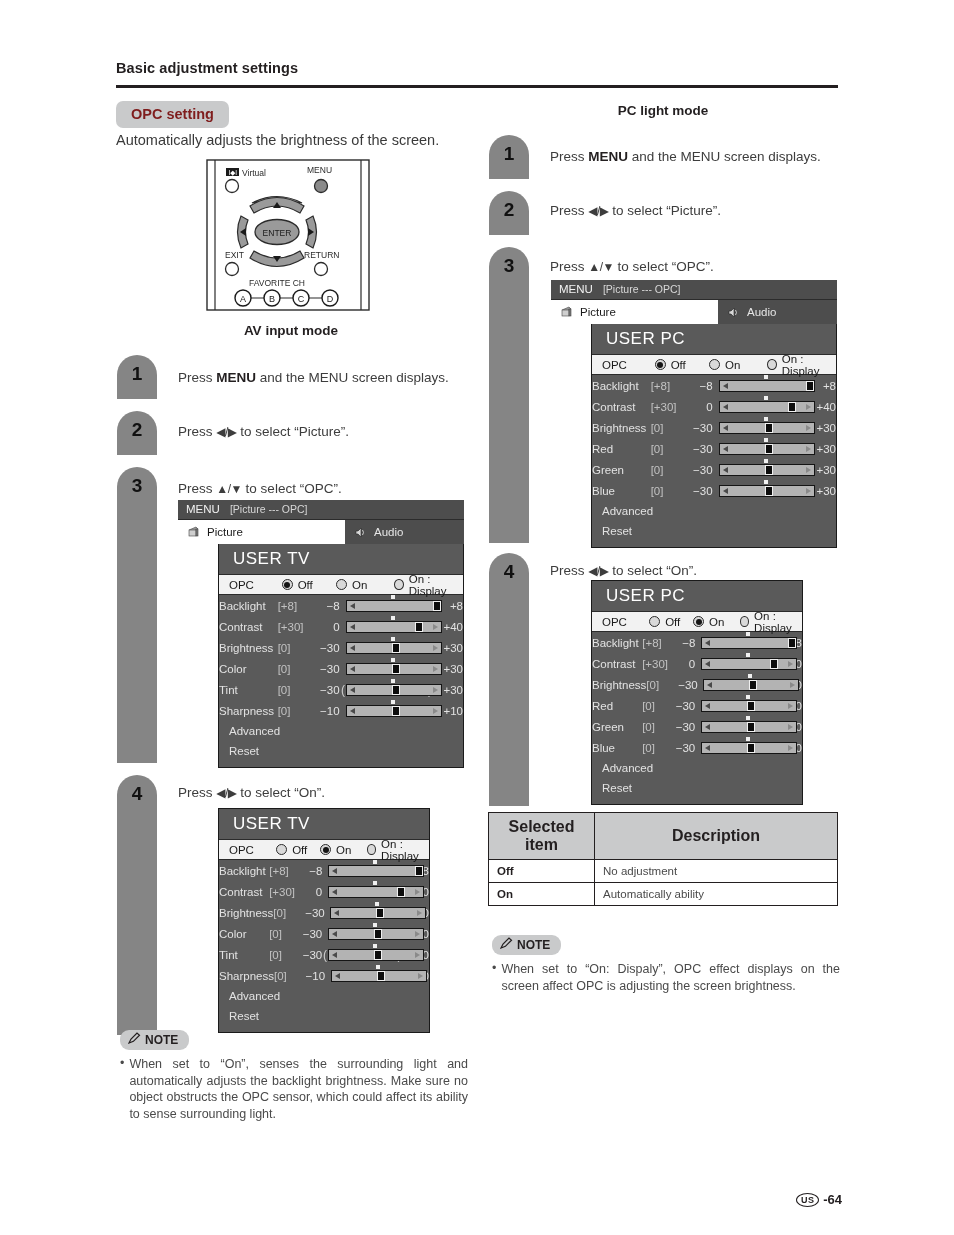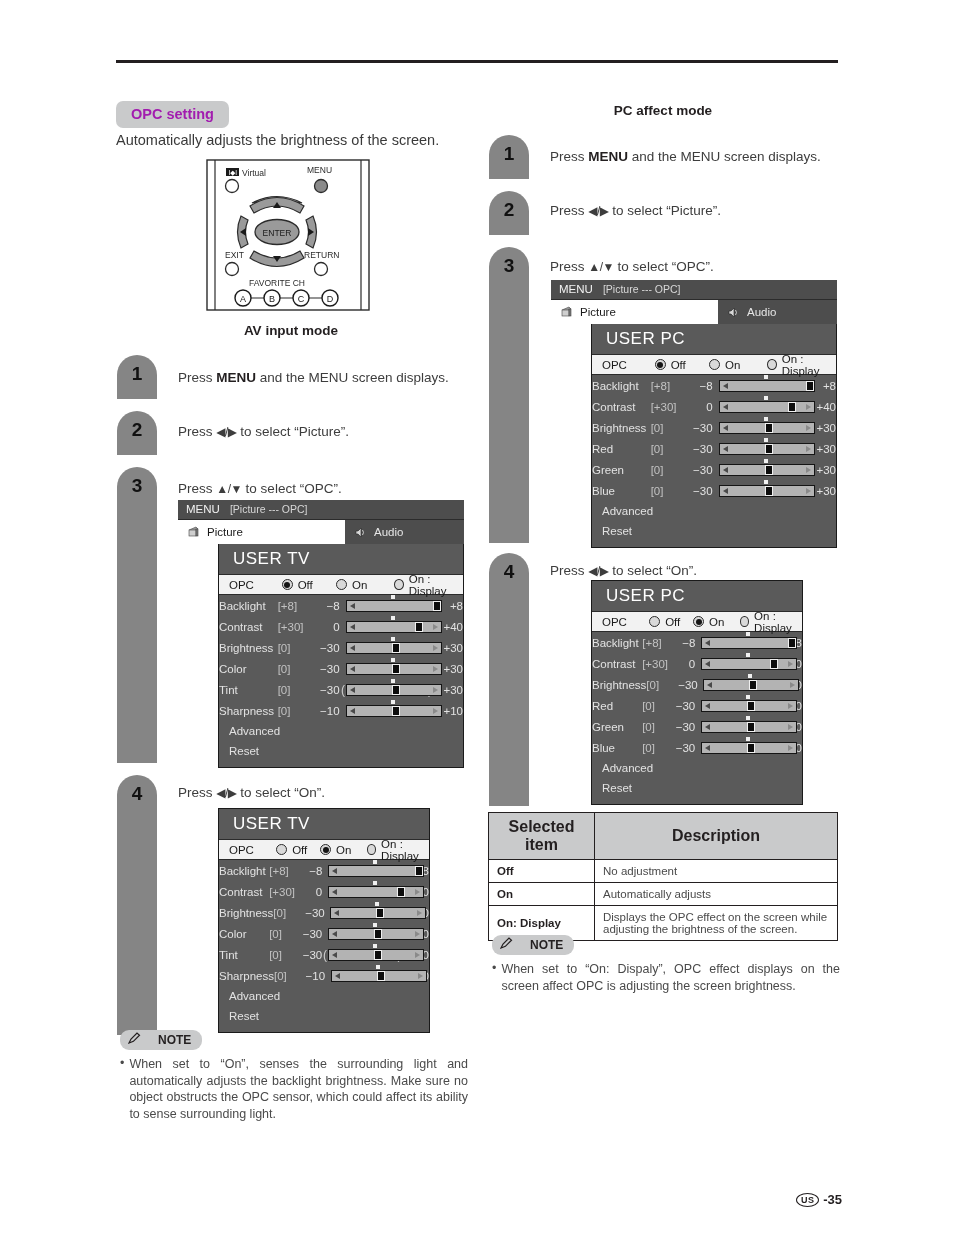--- a/index.html
+++ b/index.html
@@ -16,21 +16,21 @@
   
   .page-head { position:absolute; left:116px; top:60px; width:722px; }
   .page-head h1 { font-size:14.5px; font-weight:bold; margin:0 0 9px 0; letter-spacing:0.1px; }
   .head-rule { height:3px; background:#231f20; width:722px; }
 
   
   .sec-tag {
     position:absolute; left:116px; top:101px;
     background:#c9cacb; border-radius:7px;
     padding:5px 15px 6px 15px;
-    font-size:14.5px; font-weight:bold; color:#a21caf;
+    font-size:14.5px; font-weight:bold; color:#7f1d1d;
   }
   .intro { position:absolute; left:116px; top:132px; font-size:14.5px; color:#3a3a3a; }
 
   
   .remote { position:absolute; left:197px; top:158px; width:182px; height:155px; }
   .remote svg { display:block; }
 
   
   .col-title { position:absolute; font-size:13.5px; font-weight:bold; text-align:center; }
 
@@ -106,40 +106,41 @@
 
   
   .desc-table { position:absolute; border:1.5px solid #231f20; border-collapse:collapse; }
   .desc-table td, .desc-table th { border:1px solid #231f20; font-size:11.5px; padding:5px 8px; vertical-align:middle; }
   .desc-table thead th { background:#c9cacb; font-weight:bold; font-size:16px; }
   .desc-table td.item { font-weight:bold; width:106px; }
   .desc-table td.desc { color:#4a4a4a; }
 
   
   .note-badge {
-    display:inline-flex; align-items:center; gap:17px;
+    display:inline-flex; align-items:center; gap:4px;
     background:#c9cacb; border-radius:9px; padding:2px 11px 3px 8px;
     font-size:12px; font-weight:bold; color:#231f20;
   }
   .note-body { font-size:12.5px; color:#4a4a4a; line-height:1.32; margin-top:6px; }
   .note-body .bullet { display:flex; gap:5px; }
   .note-body .bullet .b { line-height:1.25; }
   .jtext { text-align:justify; }
 
   
   .footer { position:absolute; right:112px; bottom:28px; display:flex; align-items:center; gap:4px; font-size:13px; font-weight:bold; }
   .us-badge {
     border:1.6px solid #231f20; border-radius:50%/50%;
     font-size:9px; padding:1px 4px; font-weight:bold; letter-spacing:0.3px;
   }
 </style>
 </head>
 <body>
 
 <div class="page-head">
+  <h1>Basic adjustment settings</h1>
   <div class="head-rule"></div>
 </div>
 
 <div class="sec-tag">OPC setting</div>
 <div class="intro">Automatically adjusts the brightness of the screen.</div>
 
 <div class="remote">
   <svg width="182" height="155" viewBox="0 0 182 155" xmlns="http://www.w3.org/2000/svg">
 
     <rect x="10" y="2" width="162" height="150" fill="#ffffff" stroke="#2b2b2b" stroke-width="1.4"></rect>
@@ -493,21 +494,21 @@
     <span>NOTE</span>
   </span>
   <div class="note-body">
     <div class="bullet">
       <span class="b">•</span>
       <span class="jtext">When set to “On”, senses the surrounding light and automatically adjusts the backlight brightness. Make sure no object obstructs the OPC sensor, which could affect its ability to sense surrounding light.</span>
     </div>
   </div>
 </div>
 
-<div class="col-title" style="left:488px; top:103px; width:350px;">PC affect mode</div>
+<div class="col-title" style="left:488px; top:103px; width:350px;">PC light mode</div>
 
 <div class="step-badge" style="left:489px; top:135px; height:44px;">
   <span>1</span>
 </div>
 <div class="step-badge" style="left:489px; top:191px; height:44px;">
   <span>2</span>
 </div>
 <div class="step-badge" style="left:489px; top:247px; height:296px;">
   <span>3</span>
 </div>
@@ -802,25 +803,21 @@
       <th>Description</th>
     </tr>
   </thead>
   <tbody id="desc-body">
       <tr>
         <td class="item">Off</td>
         <td class="desc">No adjustment</td>
       </tr>
       <tr>
         <td class="item">On</td>
-        <td class="desc">Automatically adjusts</td>
-      </tr>
-      <tr>
-        <td class="item">On: Display</td>
-        <td class="desc">Displays the OPC effect on the screen while adjusting the brightness of the screen.</td>
+        <td class="desc">Automatically ability</td>
       </tr>
     </tbody>
 </table>
 
 <div style="position:absolute; left:492px; top:935px; width:348px;">
   <span class="note-badge">
     <span>
       <svg width="13" height="12" viewBox="0 0 13 12">
           <path d="M1 11 L3 7 L9 1 L11.5 3.2 L5.4 9.3 Z" fill="none" stroke="#231f20" stroke-width="1.2"></path>
         </svg>
@@ -830,14 +827,14 @@
   <div class="note-body">
     <div class="bullet">
       <span class="b">•</span>
       <span class="jtext">When set to “On: Dispaly”, OPC effect displays on the screen affect OPC is adjusting the screen brightness.</span>
     </div>
   </div>
 </div>
 
 <div class="footer">
   <span class="us-badge">US</span>
-  <span>-35</span>
+  <span>-64</span>
 </div>
 
 </body></html>

